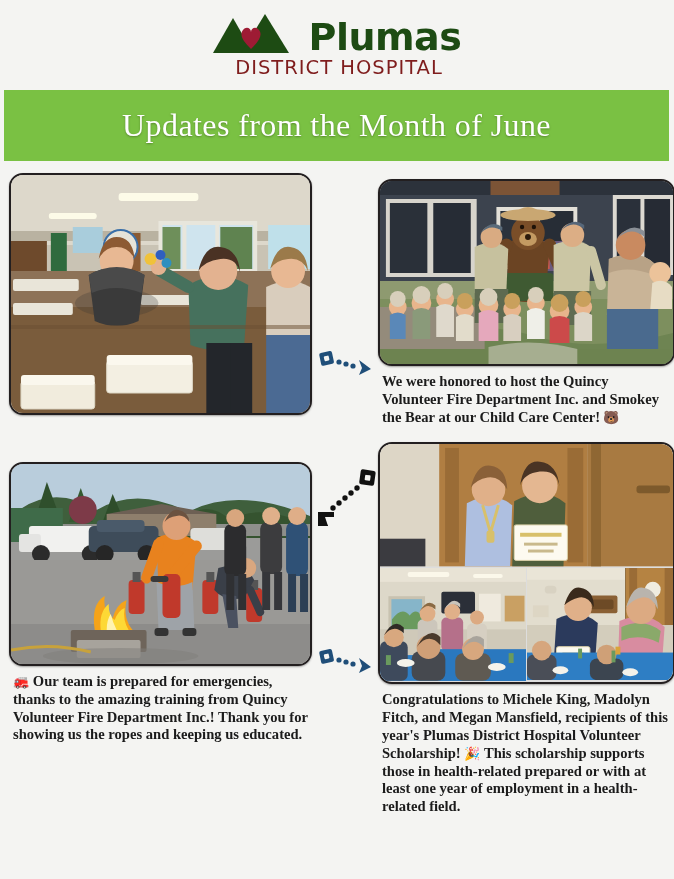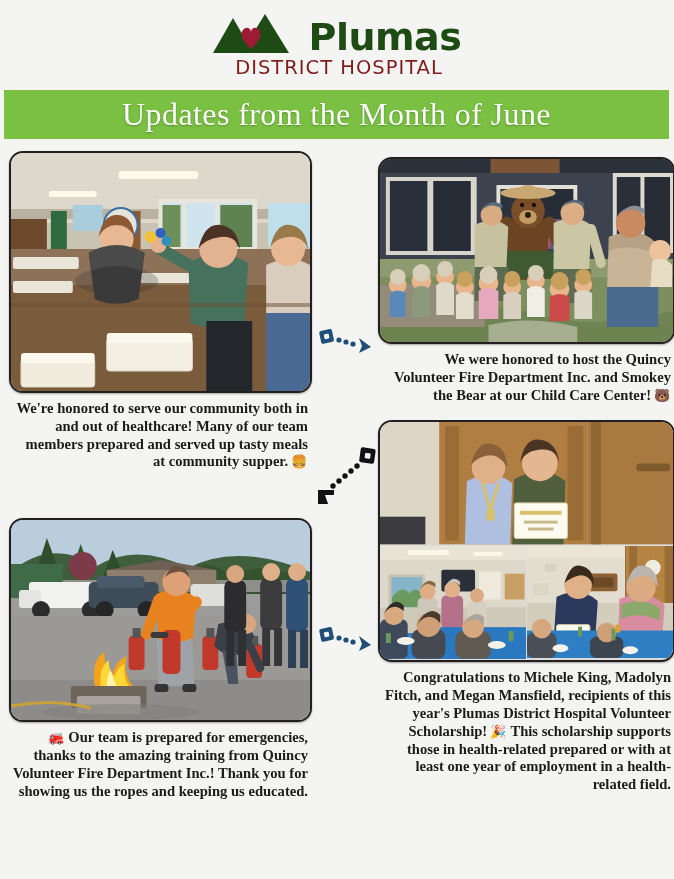--- a/index.html
+++ b/index.html
@@ -61,21 +61,21 @@
     letter-spacing: 1.0px;
     color: #7f1d1d;
     margin-top: 1px;
     margin-left: 4px;
   }
 
   
   .banner {
     position: relative;
     margin: 0 5px 0 4px;
-    height: 49px;
+    height: 71px;
     background: #7ac143;
     display: flex;
     align-items: center;
     justify-content: center;
   }
   .banner-title {
     font-family: "Liberation Serif", serif;
     font-size: 32px;
     color: #ffffff;
     letter-spacing: 0.4px;
@@ -100,21 +100,21 @@
   .photo {
     border: 2.5px solid #231f20;
     border-radius: 14px;
     overflow: hidden;
     position: relative;
     box-shadow: 0 1px 2px rgba(0,0,0,0.35);
     background: #ddd;
   }
 
   .caption {
-    text-align: right;
+    text-align: left;
     font-family: "Liberation Serif", serif;
     font-weight: bold;
     font-size: 14.6px;
     line-height: 1.22;
     color: #1b1b1b;
     padding: 7px 4px 0 4px;
   }
   .emoji { font-family: "DejaVu Sans", sans-serif; font-size: 13px; }
 
   
@@ -223,24 +223,20 @@
                 </g>
                 <g>
                   <rect x="96" y="186" width="86" height="32" rx="3" fill="#f3efe2" stroke="#ddd7c5"></rect>
                   <rect x="96" y="180" width="86" height="10" rx="3" fill="#fbf8ee"></rect>
                   <rect x="10" y="206" width="74" height="28" rx="3" fill="#f1ecdd" stroke="#ddd7c5"></rect>
                   <rect x="10" y="200" width="74" height="10" rx="3" fill="#faf7ed"></rect>
                 </g>
                 <rect x="0" y="150" width="300" height="4" fill="#6a4e32" opacity="0.5"></rect>
               </svg>
             </div>
-          </div>
-          <div class="caption">
-            <span>We're honored to serve our community both in and out of healthcare! Many of our team members prepared and served up tasty meals at community supper.</span>
-            <span class="emoji">🍔</span>
           </div>
         </div>
 
         <div class="card" style="margin-top:47px;">
           <div class="photo" style="height:200px;">
             <div class="scene">
               <svg viewBox="0 0 300 200" preserveAspectRatio="none" xmlns="http://www.w3.org/2000/svg">
                 <rect width="300" height="200" fill="#9b9b99"></rect>
                 <rect width="300" height="56" fill="#b9cddc"></rect>
                 <path d="M0 52 q40 -34 86 -6 q40 -24 92 2 q48 -26 122 4 l0 22 -300 0 z" fill="#3f5f3c"></path>

